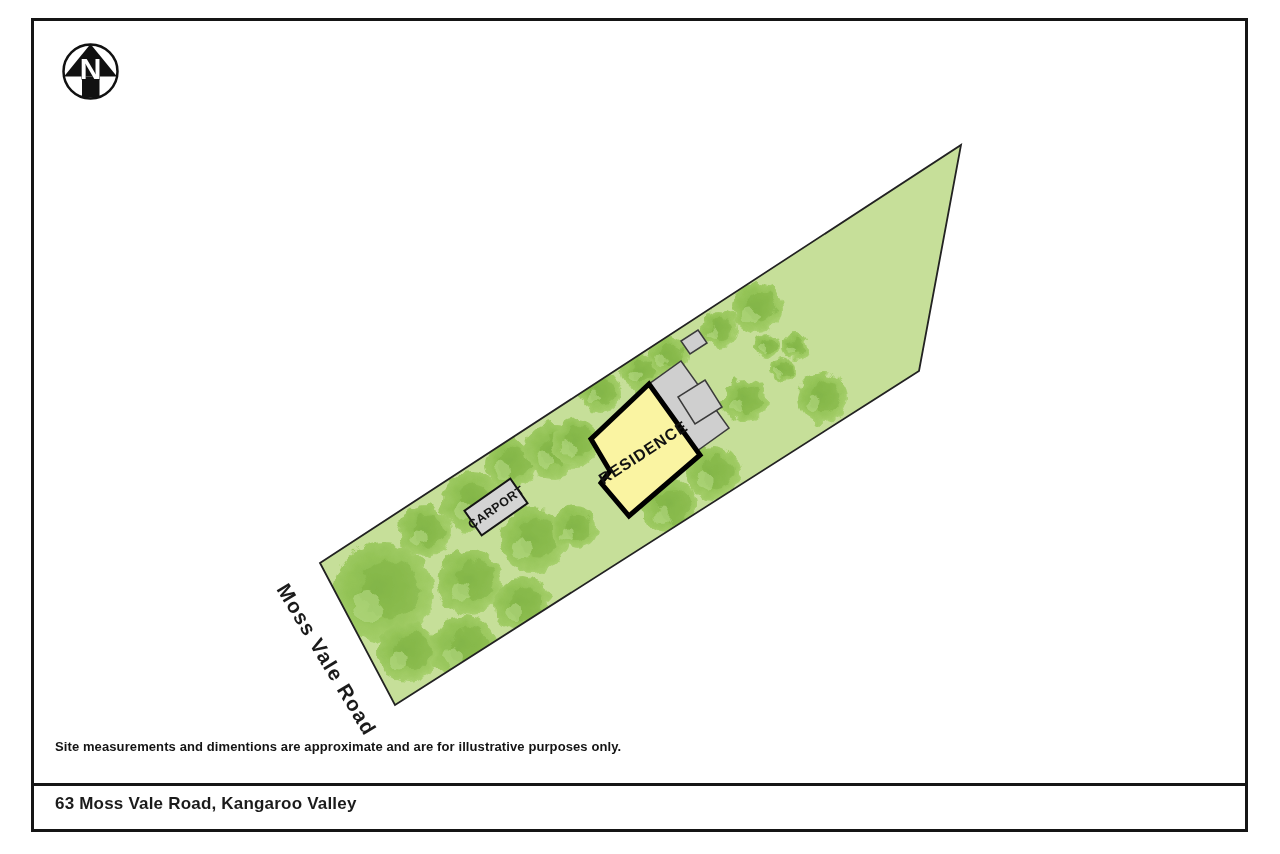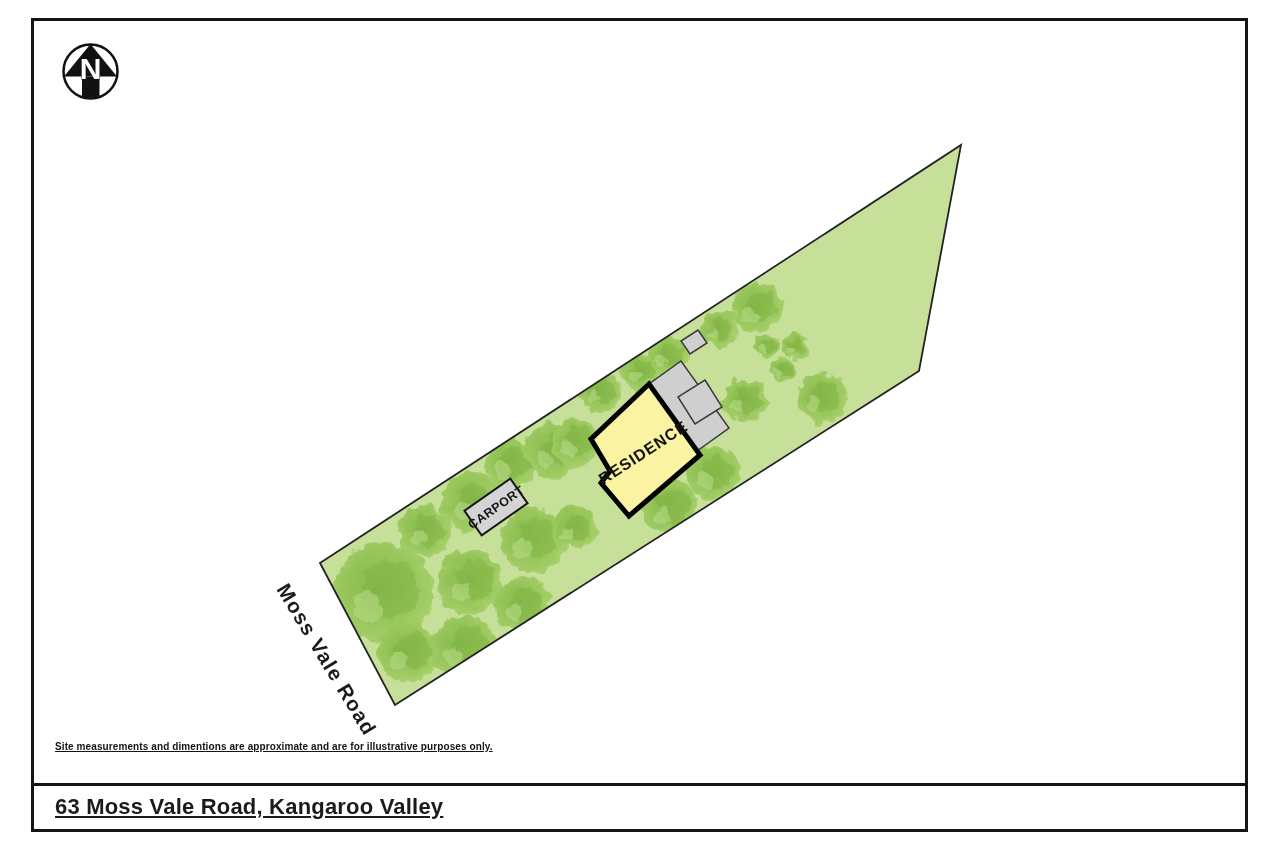--- a/index.html
+++ b/index.html
@@ -4,23 +4,23 @@
 <style>
   html,body{margin:0;padding:0;background:#ffffff;}
   .page{position:relative;width:1280px;height:854px;background:#ffffff;overflow:hidden;
         font-family:"Liberation Sans", sans-serif;}
   .plan-svg{position:absolute;left:0;top:0;z-index:1;}
   .frame{position:absolute;left:31px;top:18px;width:1217px;height:814px;
          border:3px solid #151515;box-sizing:border-box;z-index:2;pointer-events:none;}
   .separator{position:absolute;left:31px;top:783px;width:1217px;height:0;
              border-top:3px solid #151515;z-index:2;}
   .disclaimer{position:absolute;left:55px;top:739px;z-index:3;color:#141414;
-              font-size:10px;line-height:15.5px;font-weight:700;letter-spacing:0.1px;text-decoration:underline;}
+              font-size:13px;line-height:15.5px;font-weight:700;letter-spacing:0.1px;}
   .title{position:absolute;left:55px;top:794px;z-index:3;color:#1b1b1b;
-         font-size:22px;font-weight:700;letter-spacing:0.2px;text-decoration:underline;}
+         font-size:17px;font-weight:700;letter-spacing:0.2px;}
   svg text{font-family:"Liberation Sans", sans-serif;}
 </style>
 </head>
 <body>
 
 <div class="page">
 
   <svg class="plan-svg" width="1280" height="854" viewBox="0 0 1280 854">
     <defs>
       <radialGradient id="treeGrad" cx="0.45" cy="0.45" r="0.62">

